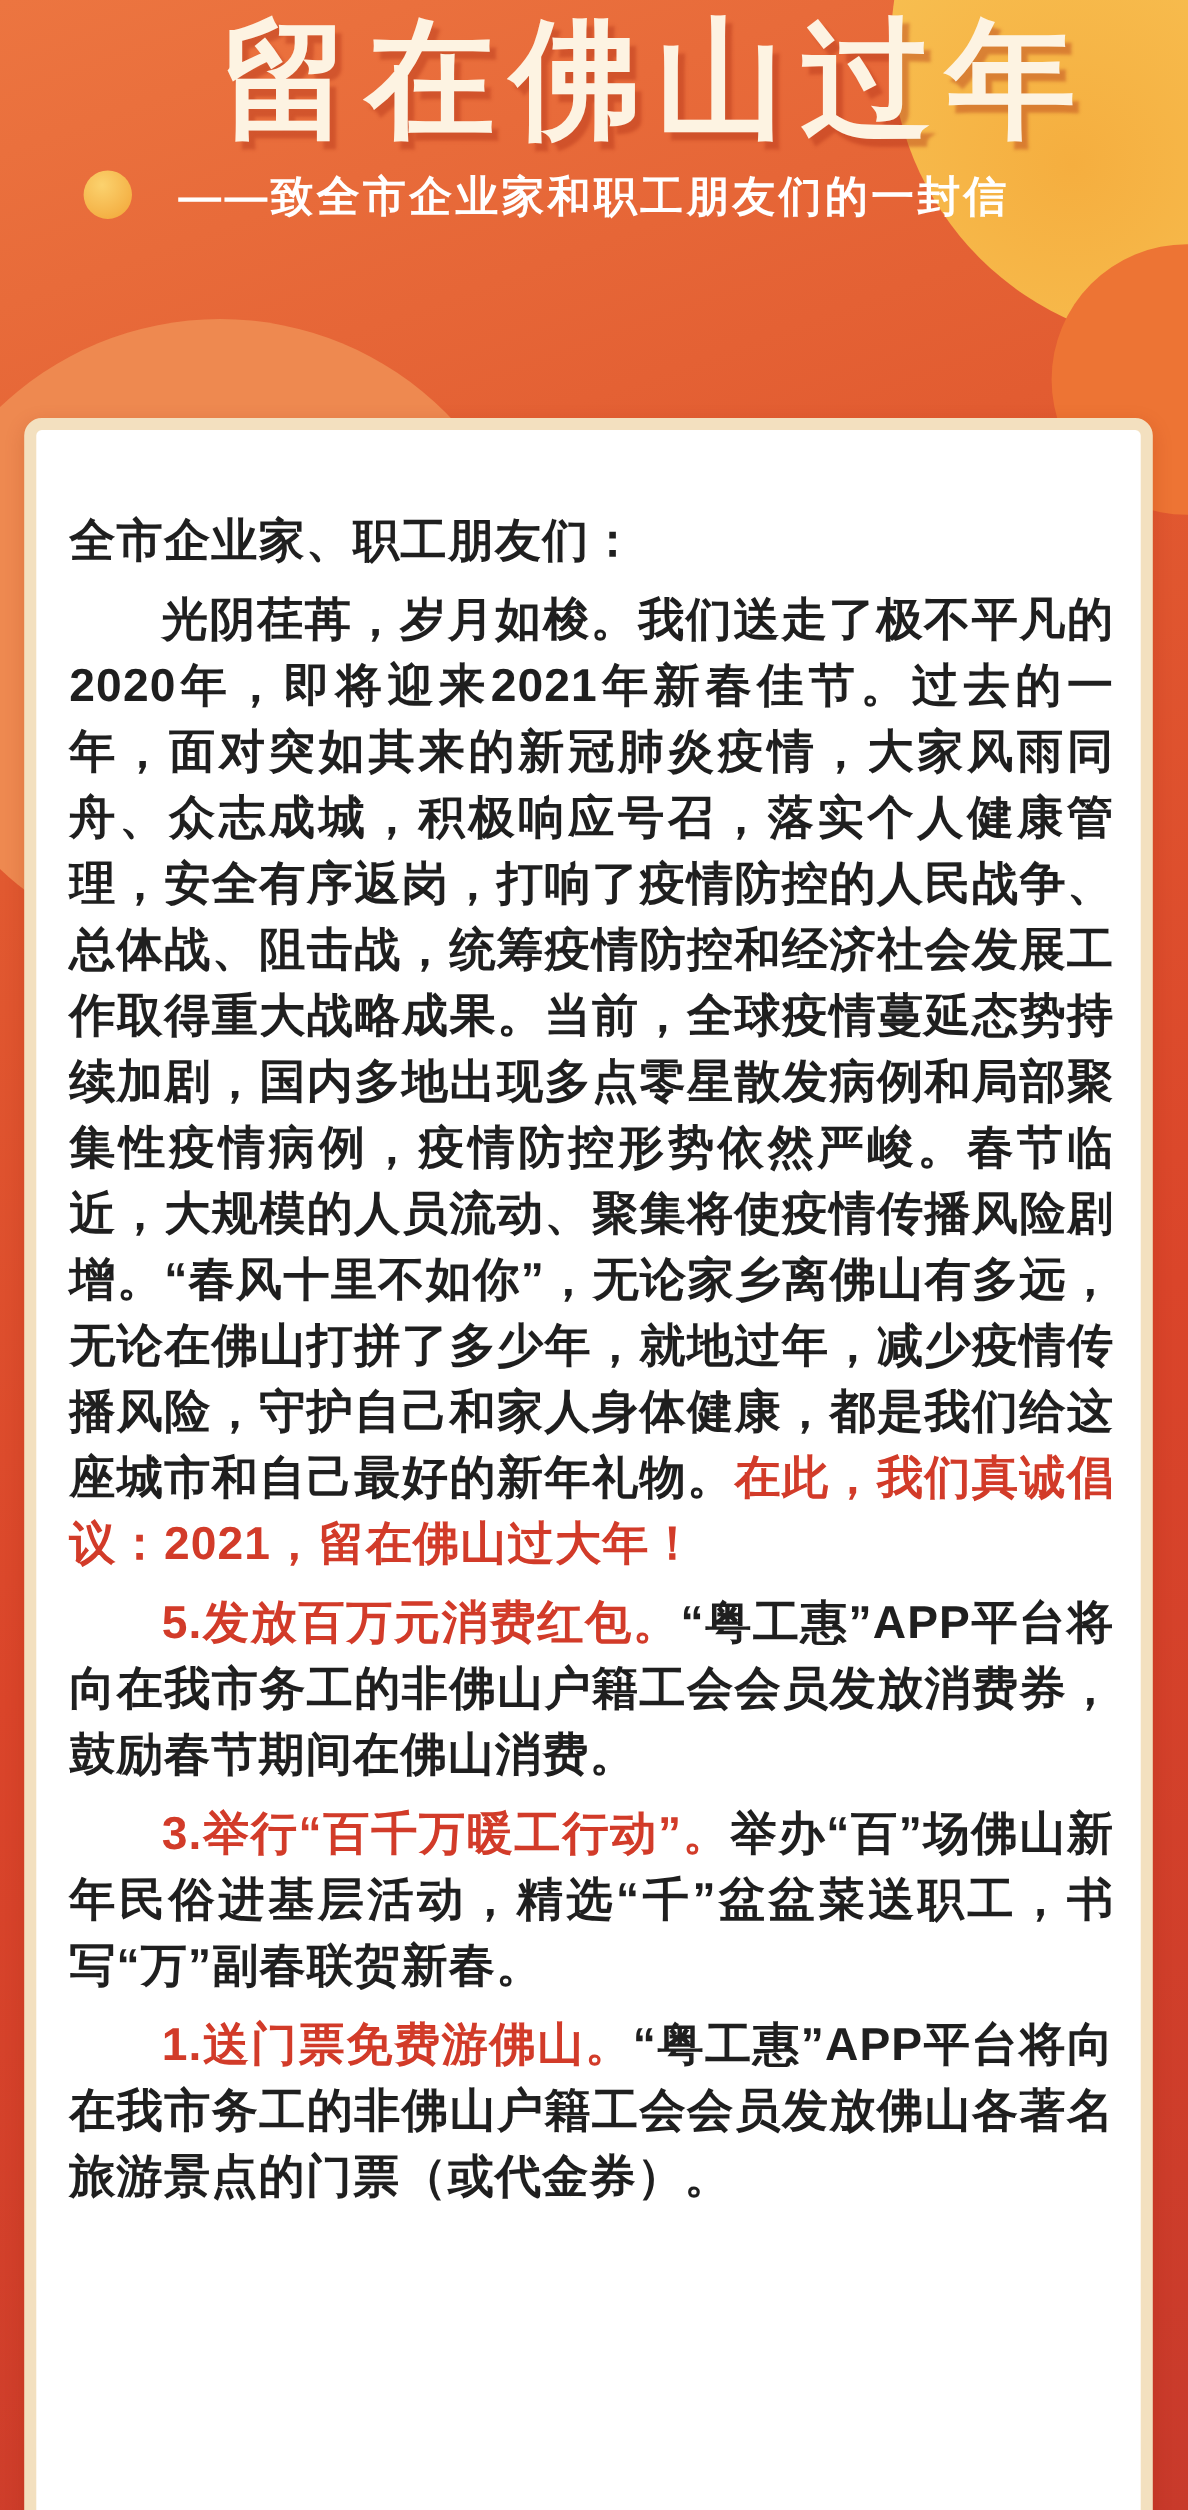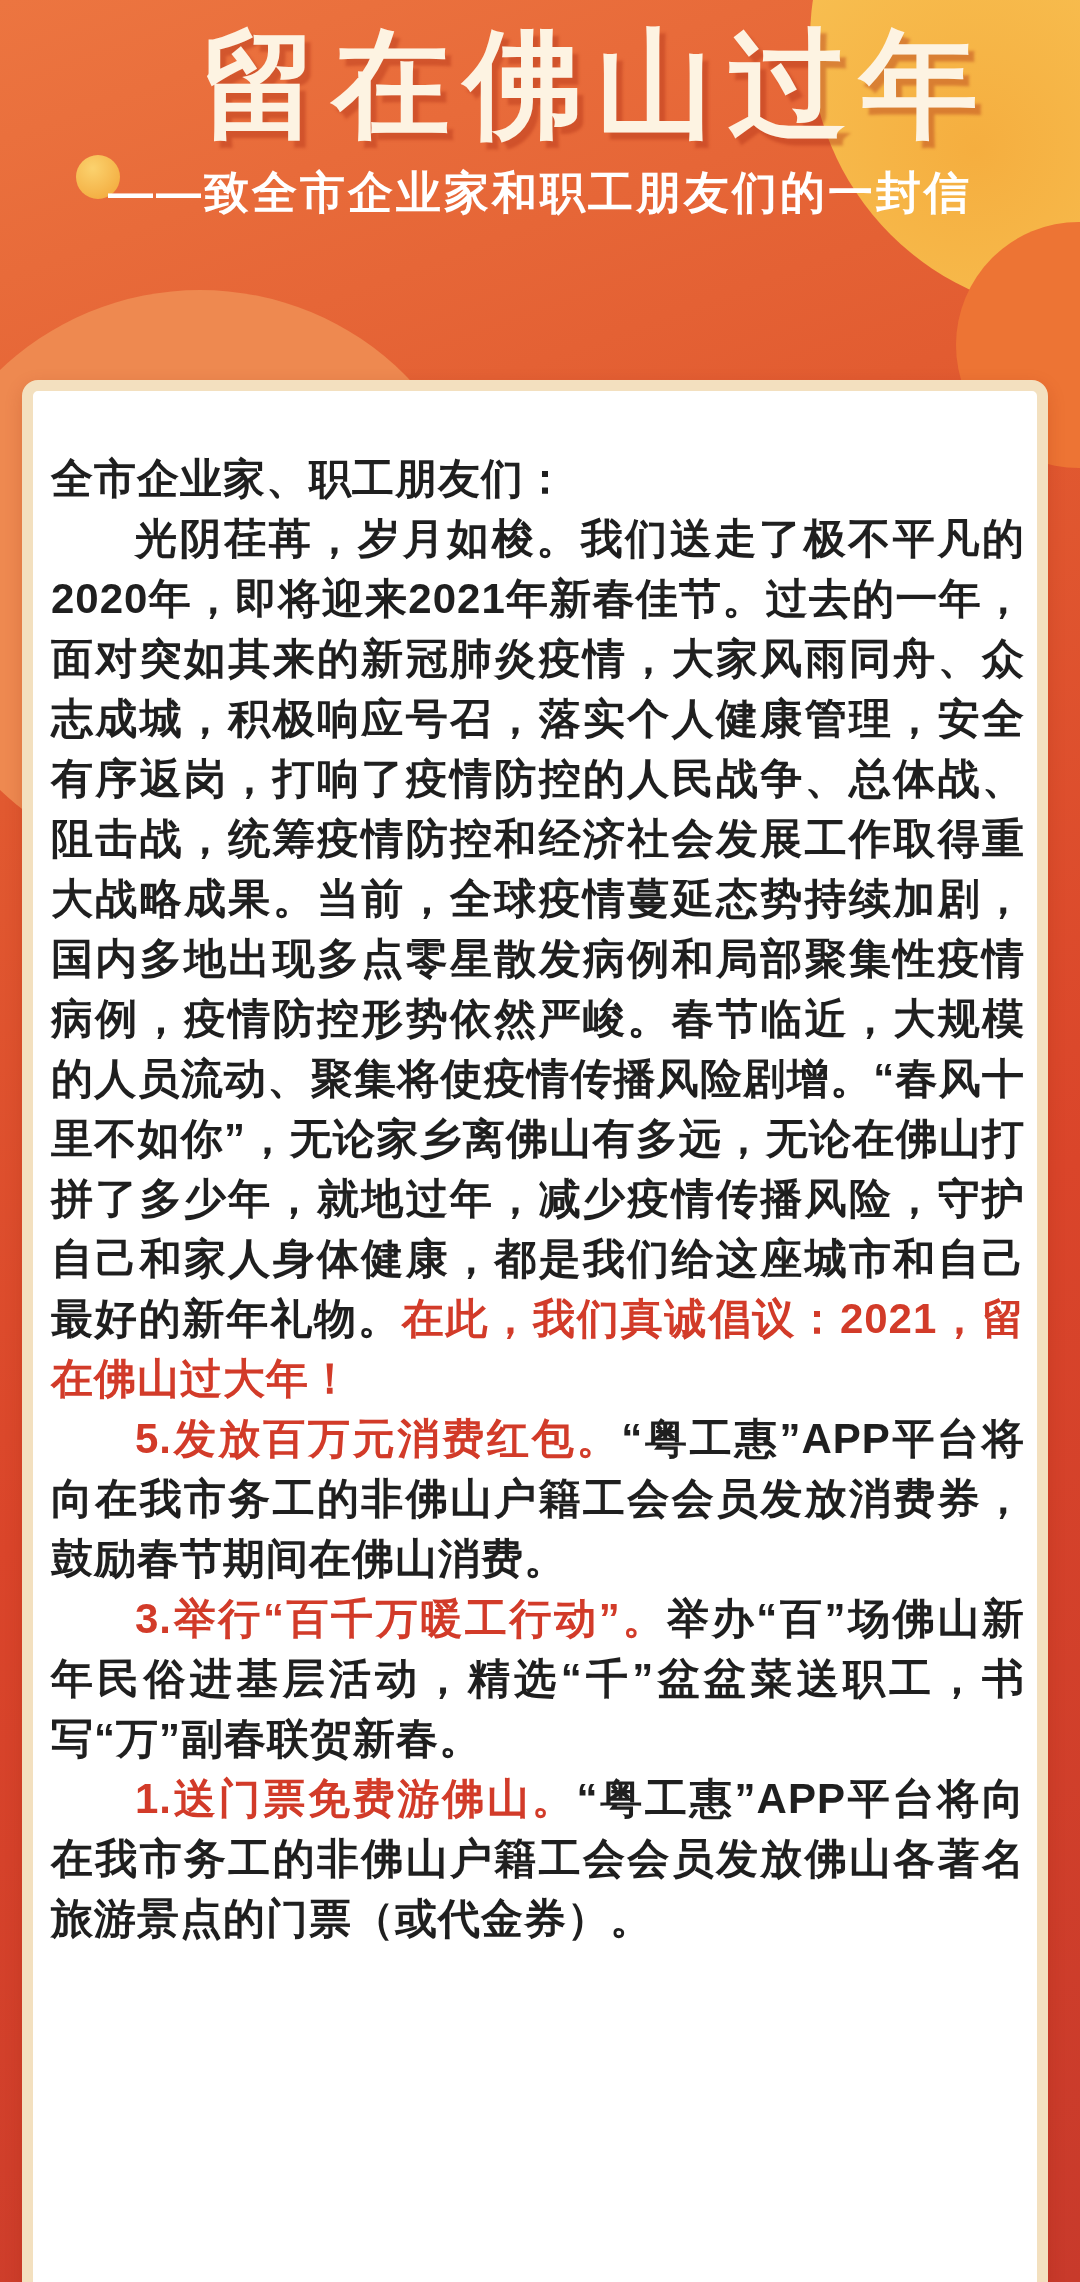--- a/index.html
+++ b/index.html
@@ -12,33 +12,33 @@
     font-family:"Liberation Sans", sans-serif;
   }
   .circle { position:absolute; border-radius:50%; }
   .c-yellow-big  { left:810px;  top:-235px; width:550px; height:550px;
                    background:radial-gradient(circle at 30% 70%, #f5ae3f 0%, #f8c355 55%, #f9ca60 100%); z-index:1; }
   .c-orange-mid  { left:956px;  top:222px;  width:246px; height:246px; background:#ed7434; z-index:1; }
   .c-light-big   { left:-90px;  top:290px;  width:580px; height:580px; background:#ee8950; z-index:1; }
   .c-dot         { left:76px;   top:155px;  width:44px;  height:44px;
                    background:radial-gradient(circle at 38% 30%, #fbd26e 0%, #f3ab3e 85%); z-index:1; }
 
-  .header { position:relative; z-index:2; padding-top:22px; text-align:center; }
+  .header { position:relative; z-index:2; padding-top:11px; text-align:center; }
   .title  { padding-left:112px; color:#fdf3e2; font-weight:900;
             font-size:118px; line-height:125px; letter-spacing:14px;
             text-shadow:6px 7px 3px rgba(176,48,22,0.40); }
-  .subtitle { margin-top:16px; color:#ffffff; font-size:45px; font-weight:700; letter-spacing:3px; }
+  .subtitle { margin-top:16px; color:#ffffff; font-size:39px; font-weight:700; letter-spacing:3px; }
 
   .card { position:absolute; z-index:3; left:22px; top:380px;
           width:1026px; height:1920px; box-sizing:border-box;
           background:#ffffff; border:11px solid #f3e0bf; border-radius:16px;
           padding:58px 12px 0 18px;
           box-shadow:0 6px 18px rgba(140,30,10,0.18); }
 
-  .card p { margin:0; color:#1f1f1f; font-size:42px; line-height:60px;
+  .card p { margin:12px; color:#1f1f1f; font-size:42px; line-height:60px;
             font-weight:600; letter-spacing:1px; text-align:justify; }
   .salutation { margin-bottom:22px; }
   .indent    { text-indent:2em; }
   .p-appeal  { margin-bottom:52px; }
   .p-intro   { margin-bottom:56px; }
   .benefit   { margin-bottom:48px; }
   .red       { color:#d23b29; }
 </style>
 </head>
 <body>

